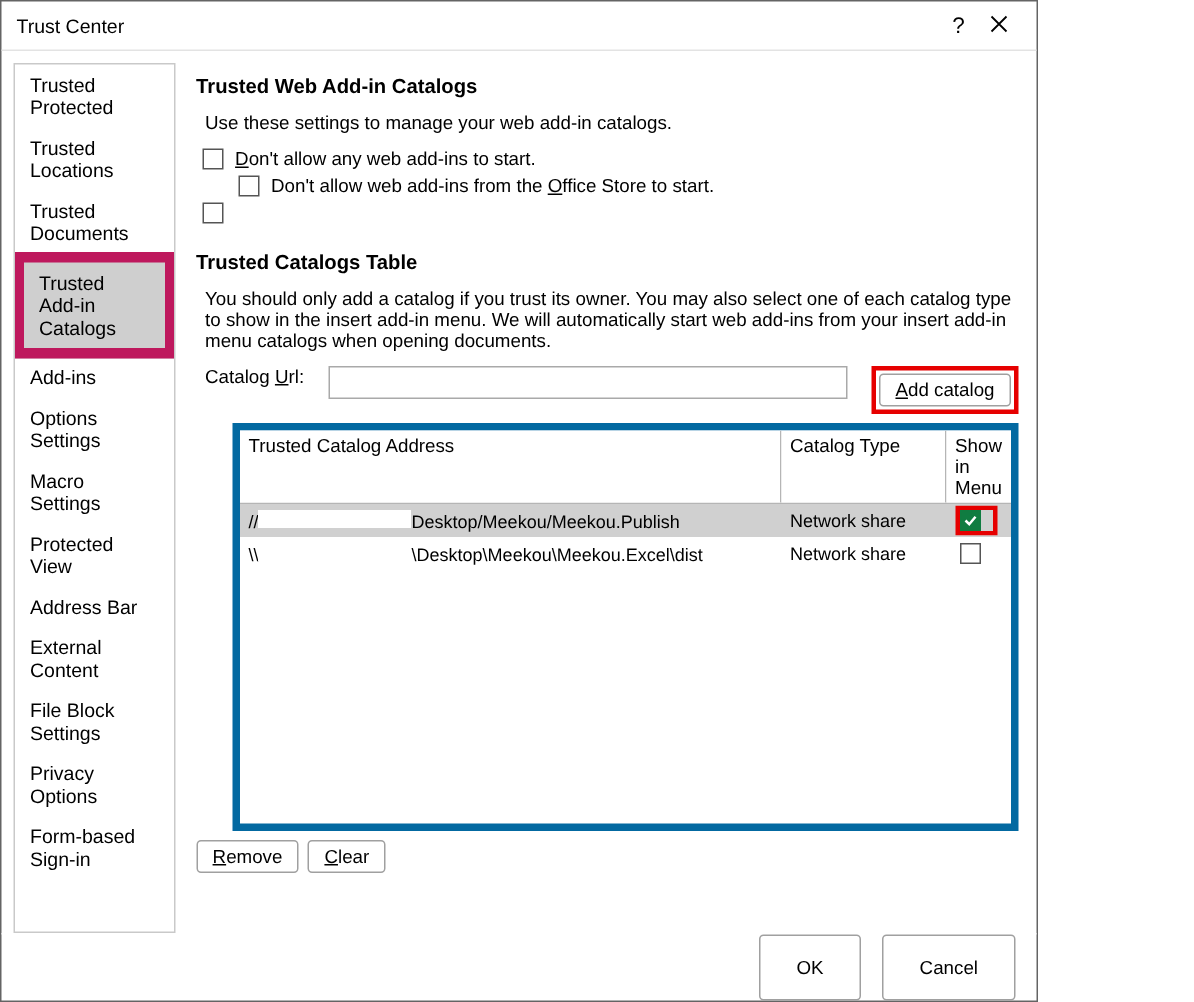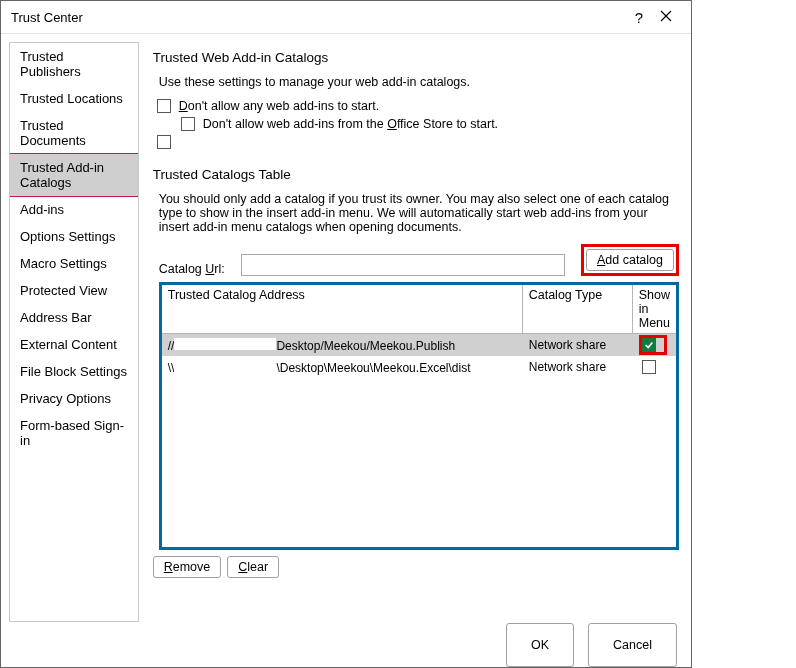--- a/index.html
+++ b/index.html
@@ -4,37 +4,37 @@
 <style>
 html,body{margin:0;padding:0;font-family:"Segoe UI",Tahoma,sans-serif;font-size:12.5px;color:#000;background:#fff}
 .window{width:692px;height:668px;box-sizing:border-box;display:flex;flex-direction:column;border:1px solid #646464}
 .titlebar{height:32px;display:flex;align-items:center;padding:0 10px;border-bottom:1px solid #e3e3e3}
 .titlebar .title{flex:1;font-size:13px}
 .titlebar .help{width:24px;text-align:center;font-size:15px;cursor:default}
 .titlebar .close{width:30px;text-align:center;cursor:default}
 .body{flex:1;display:flex;padding:8px 8px 0 8px;gap:10px;min-height:0}
 .sidebar{width:150px;border:1px solid #c9c9c9;background:#fff;overflow:hidden}
 .sidebar-item{padding:6px 10px;font-size:13px;cursor:default}
-.sidebar-item.selected{background:#cfcfcf;border:1px solid #be185d;margin:-1px}
+.sidebar-item.selected{background:#cfcfcf;border:7px solid #be185d;margin:-1px}
 .main{flex:1;display:flex;flex-direction:column;padding:4px 4px 0 4px;min-height:0}
-.section-title{font-weight:400;font-size:13.5px;padding:4px 0 10px 0}
+.section-title{font-weight:700;font-size:13.5px;padding:4px 0 10px 0}
 .desc{padding:0 0 8px 6px}
 .check-row{display:flex;align-items:flex-start;padding:2px 0 2px 4px}
 .check-row.indent{padding-left:28px}
 .checkbox{width:14px;height:14px;border:1px solid #555;margin-right:8px;display:flex;align-items:center;justify-content:center;box-sizing:border-box}
 .checkbox.checked{background:#107C41;border-color:#107C41}
 .checkbox.checked svg{width:10px;height:10px;display:block}
 .check-label span.u{text-decoration:underline}
-.url-row{display:flex;align-items:flex-end;gap:16px;padding:2px 0 6px 6px}
+.url-row{display:flex;align-items:flex-start;gap:16px;padding:2px 0 6px 6px}
 .url-label span.u{text-decoration:underline}
 .url-input{flex:1;height:20px;border:1px solid #a9a9a9;padding:0 4px}
 .btn{background:#fff;border:1px solid #a0a0a0;border-radius:3px;padding:3px 10px;font-size:12.5px;cursor:default}
 .btn .u{text-decoration:underline}
 .add-wrap{border:3px solid #e60000;padding:2px}
-.table{border:3px solid #0369a1;margin:0 0 6px 6px;height:262px;display:flex;flex-direction:column;background:#fff;overflow:hidden}
+.table{border:5px solid #0369a1;margin:0 0 6px 24px;height:262px;display:flex;flex-direction:column;background:#fff;overflow:hidden}
 .thead{display:flex;background:#fff;border-bottom:1px solid #b5b5b5}
 .th{border-right:1px solid #b5b5b5;padding:3px 6px;font-size:12.5px;background:#fff;box-sizing:border-box}
 .th:last-child{border-right:none}
 .col-addr{flex:0 0 361px}
 .col-type{flex:0 0 110px}
 .col-menu{flex:1}
 .tbody{flex:1;overflow:auto}
 .tr{display:flex;align-items:center;height:22px}
 .tr.selected{background:#d0d0d0}
 .td{padding:0 6px;box-sizing:border-box;font-size:12px;white-space:nowrap;overflow:hidden}
@@ -57,21 +57,21 @@
     <div class="close">
       <svg width="12" height="12" viewBox="0 0 12 12">
           <path d="M1 1 L11 11 M11 1 L1 11" stroke="#000" stroke-width="1.2"></path>
         </svg>
     </div>
   </div>
 
   <div class="body">
 
     <div class="sidebar">
-      <div class="sidebar-item">Trusted Publishers</div>
+      <div class="sidebar-item">Trusted Protected</div>
       <div class="sidebar-item">Trusted Locations</div>
       <div class="sidebar-item">Trusted Documents</div>
       <div class="sidebar-item selected">Trusted Add-in Catalogs</div>
       <div class="sidebar-item">Add-ins</div>
       <div class="sidebar-item">Options Settings</div>
       <div class="sidebar-item">Macro Settings</div>
       <div class="sidebar-item">Protected View</div>
       <div class="sidebar-item">Address Bar</div>
       <div class="sidebar-item">External Content</div>
       <div class="sidebar-item">File Block Settings</div>

